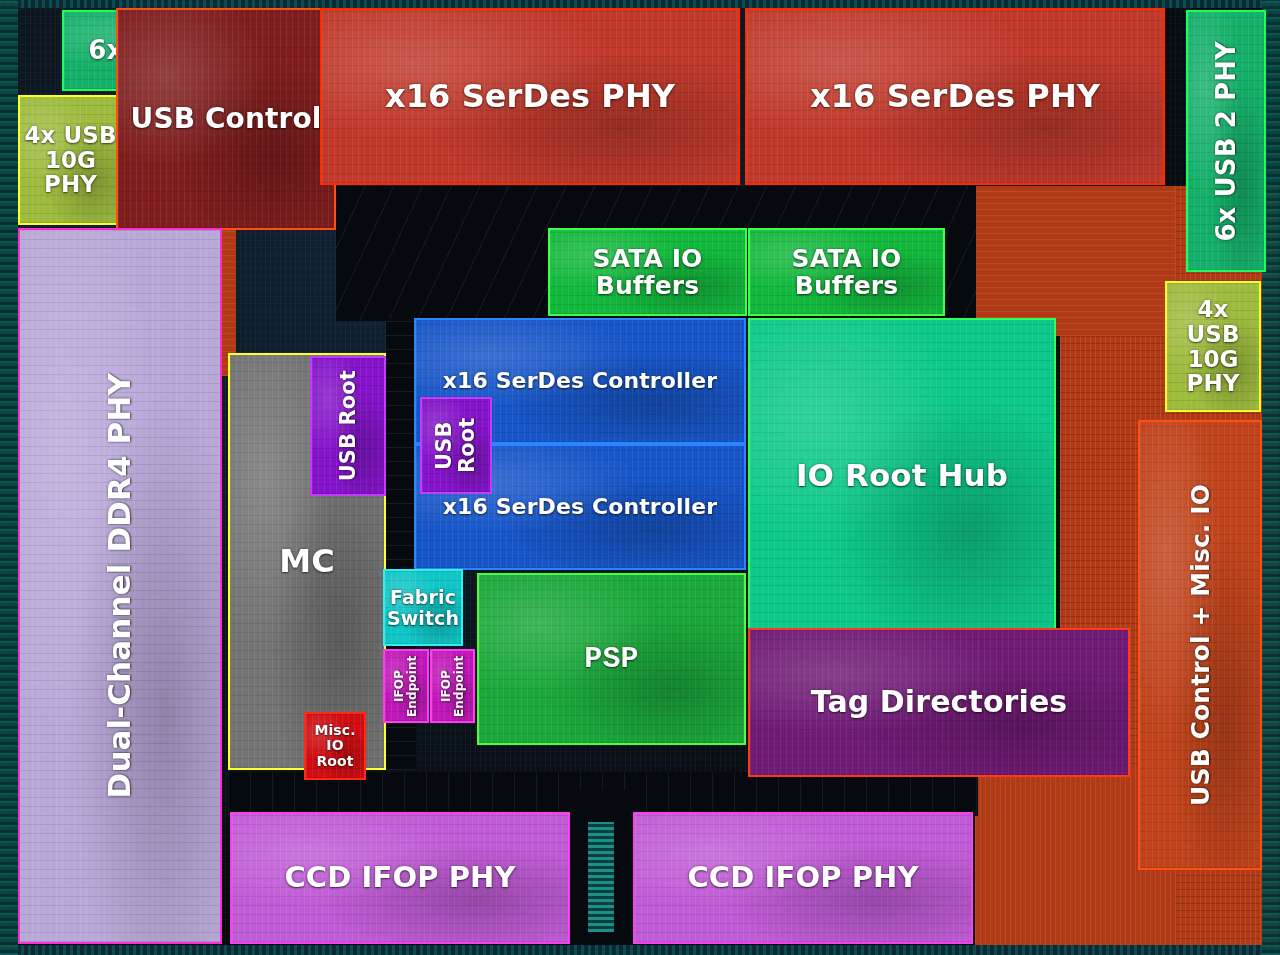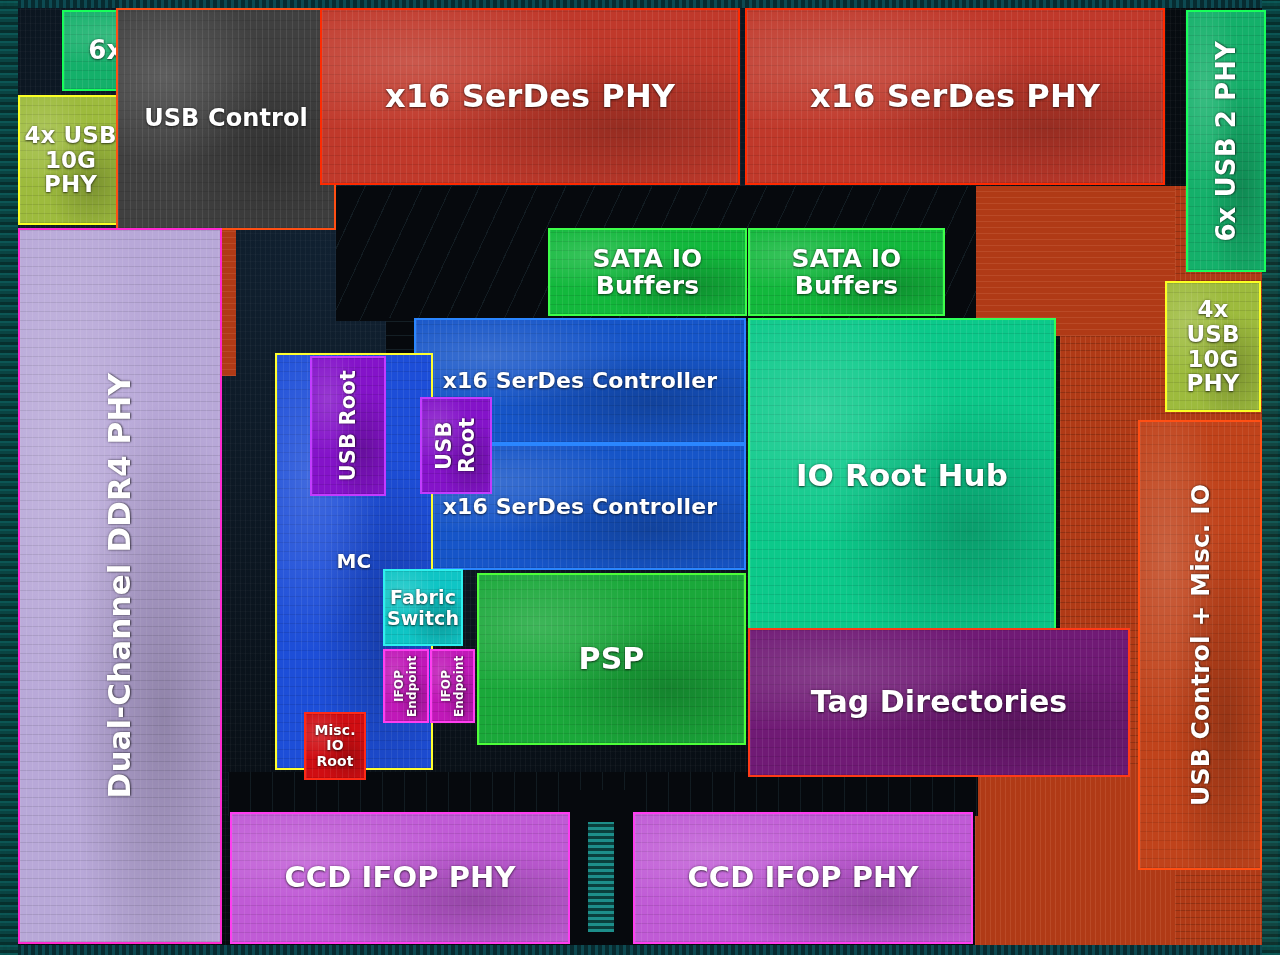--- a/index.html
+++ b/index.html
@@ -108,21 +108,21 @@
     <div class="teal-edge r"></div>
   </div>
 
   <div id="blocks-layer">
       <div class="blk" style="left: 62px; top: 10px; width: 253px; height: 81px; background: rgb(20, 176, 106); border: 2px solid rgb(23, 255, 90); font-size: 26px; z-index: 10;">
         <span class="lbl">6x USB 2 PHY</span>
       </div>
       <div class="blk" style="left: 18px; top: 95px; width: 105px; height: 130px; background: rgb(157, 187, 61); border: 2px solid rgb(251, 255, 36); font-size: 23px; z-index: 11;">
         <span class="lbl">4x USB 10G PHY</span>
       </div>
-      <div class="blk" style="left: 116px; top: 8px; width: 220px; height: 222px; background: #404040; border: 2px solid rgb(255, 79, 20); font-size: 24px; z-index: 12;">
+      <div class="blk" style="left: 116px; top: 8px; width: 220px; height: 222px; background: #7f1d1d; border: 2px solid rgb(255, 79, 20); font-size: 28px; z-index: 12;">
         <span class="lbl">USB Control</span>
       </div>
       <div class="blk" style="left: 320px; top: 8px; width: 420px; height: 177px; background: rgb(192, 57, 43); border: 2px solid rgb(255, 42, 0); font-size: 32px; z-index: 13;">
         <span class="lbl">x16 SerDes PHY</span>
       </div>
       <div class="blk" style="left: 745px; top: 8px; width: 420px; height: 177px; background: rgb(192, 57, 43); border: 2px solid rgb(255, 42, 0); font-size: 32px; z-index: 14;">
         <span class="lbl">x16 SerDes PHY</span>
       </div>
       <div class="blk vert" style="left: 1186px; top: 10px; width: 80px; height: 262px; background: rgb(20, 176, 106); border: 2px solid rgb(23, 255, 90); font-size: 26px; z-index: 15;">
         <span class="lbl">6x USB 2 PHY</span>
@@ -141,39 +141,39 @@
       </div>
       <div class="blk" style="left: 414px; top: 318px; width: 332px; height: 126px; background: rgb(22, 85, 200); border: 2px solid rgb(42, 134, 255); font-size: 22px; z-index: 20;">
         <span class="lbl">x16 SerDes Controller</span>
       </div>
       <div class="blk" style="left: 414px; top: 444px; width: 332px; height: 126px; background: rgb(22, 85, 200); border: 2px solid rgb(42, 134, 255); font-size: 22px; z-index: 21;">
         <span class="lbl">x16 SerDes Controller</span>
       </div>
       <div class="blk" style="left: 748px; top: 318px; width: 308px; height: 315px; background: rgb(12, 201, 138); border: 2px solid rgb(45, 255, 91); font-size: 31px; z-index: 22;">
         <span class="lbl">IO Root Hub</span>
       </div>
-      <div class="blk" style="left: 228px; top: 353px; width: 158px; height: 417px; background: #1d4ed8; border: 2px solid rgb(255, 255, 46); font-size: 20px; z-index: 23; margin-left: 47px;">
+      <div class="blk" style="left: 228px; top: 353px; width: 158px; height: 417px; background: #737373; border: 2px solid rgb(255, 255, 46); font-size: 32px; z-index: 23;">
         <span class="lbl">MC</span>
       </div>
       <div class="blk vert" style="left: 310px; top: 356px; width: 76px; height: 140px; background: rgb(132, 19, 201); border: 2px solid rgb(195, 59, 255); font-size: 21px; z-index: 24;">
         <span class="lbl">USB Root</span>
       </div>
       <div class="blk vert" style="left: 420px; top: 397px; width: 72px; height: 97px; background: rgb(132, 19, 201); border: 2px solid rgb(195, 59, 255); font-size: 21px; z-index: 25;">
         <span class="lbl">USB Root</span>
       </div>
       <div class="blk" style="left: 383px; top: 569px; width: 80px; height: 77px; background: rgb(15, 197, 197); border: 2px solid rgb(46, 240, 239); font-size: 19px; z-index: 26;">
         <span class="lbl">Fabric Switch</span>
       </div>
       <div class="blk vert" style="left: 383px; top: 649px; width: 46px; height: 74px; background: rgb(192, 24, 184); border: 2px solid rgb(255, 61, 240); font-size: 12px; z-index: 27;">
         <span class="lbl">IFOP Endpoint</span>
       </div>
       <div class="blk vert" style="left: 430px; top: 649px; width: 45px; height: 74px; background: rgb(192, 24, 184); border: 2px solid rgb(255, 61, 240); font-size: 12px; z-index: 28;">
         <span class="lbl">IFOP Endpoint</span>
       </div>
-      <div class="blk" style="left: 477px; top: 573px; width: 269px; height: 172px; background: rgb(26, 168, 58); border: 2px solid rgb(77, 255, 58); font-size: 30px; z-index: 29;">
+      <div class="blk" style="left: 477px; top: 573px; width: 269px; height: 172px; background: rgb(26, 168, 58); border: 2px solid rgb(77, 255, 58); font-size: 30px; z-index: 29; font-family: Liberation Mono, monospace;">
         <span class="lbl">PSP</span>
       </div>
       <div class="blk" style="left: 748px; top: 628px; width: 382px; height: 149px; background: #701a75; border: 2px solid rgb(255, 58, 24); font-size: 30px; z-index: 30;">
         <span class="lbl">Tag Directories</span>
       </div>
       <div class="blk" style="left: 304px; top: 712px; width: 62px; height: 68px; background: rgb(207, 13, 18); border: 2px solid rgb(255, 42, 22); font-size: 14px; z-index: 31;">
         <span class="lbl">Misc. IO Root</span>
       </div>
       <div class="blk" style="left: 230px; top: 812px; width: 340px; height: 132px; background: rgb(192, 91, 214); border: 2px solid rgb(255, 61, 240); font-size: 29px; z-index: 32;">
         <span class="lbl">CCD IFOP PHY</span>

